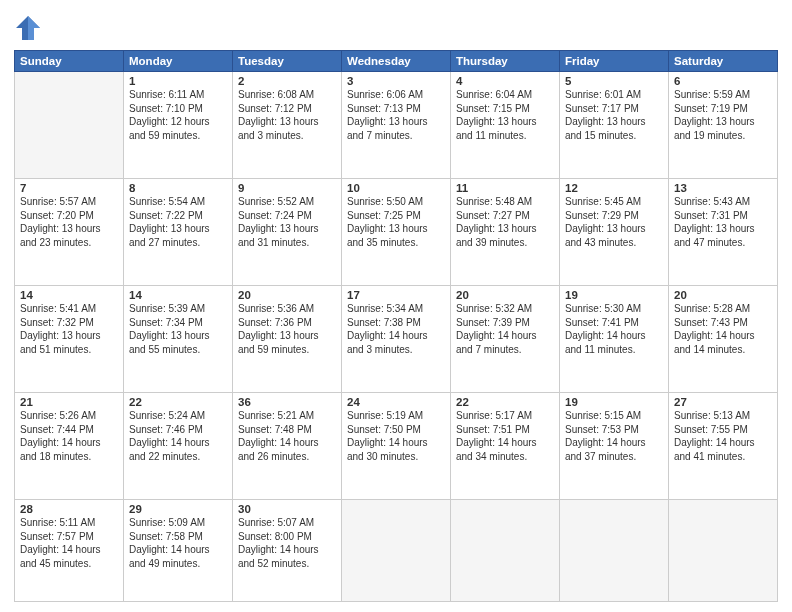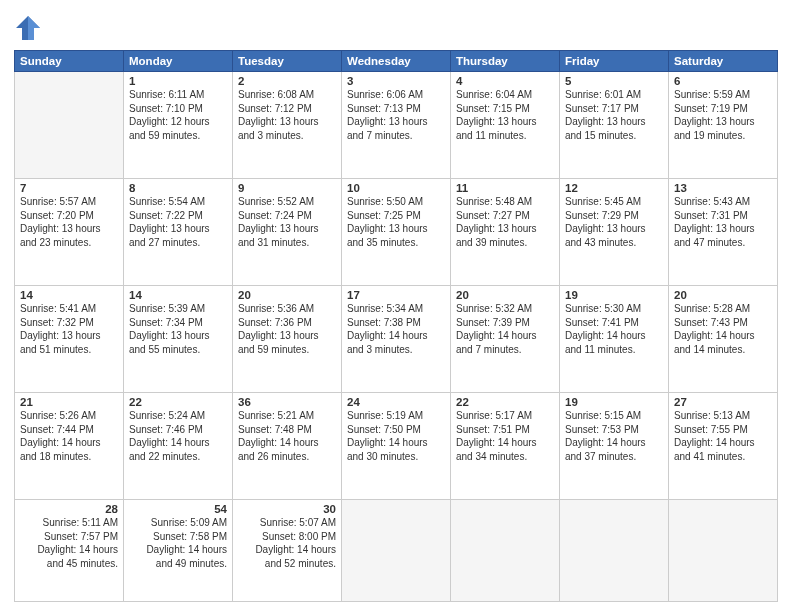--- a/index.html
+++ b/index.html
@@ -98,21 +98,20 @@
     .cell-info {
       font-size: 10px;
       color: #333;
       line-height: 1.35;
     }
     .week-row td {
       height: 78px;
     }
     .last-row td {
       height: 70px;
-      text-align: right;
     }
   </style>
 </head>
 <body>
 
 <div class="page">
   <div class="header">
     <div class="logo">
       <svg class="logo-icon" viewBox="0 0 28 28">
         <polygon points="14,2 26,14 20,14 20,26 8,26 8,14 2,14" fill="#3b6db3"></polygon>
@@ -258,21 +257,21 @@
             <span class="cell-day-num">27</span>
             <div class="cell-info">Sunrise: 5:13 AM<br>Sunset: 7:55 PM<br>Daylight: 14 hours<br>and 41 minutes.</div>
           </td>
         </tr>
         <tr class="last-row">
           <td>
             <span class="cell-day-num">28</span>
             <div class="cell-info">Sunrise: 5:11 AM<br>Sunset: 7:57 PM<br>Daylight: 14 hours<br>and 45 minutes.</div>
           </td>
           <td>
-            <span class="cell-day-num">54</span>
+            <span class="cell-day-num">29</span>
             <div class="cell-info">Sunrise: 5:09 AM<br>Sunset: 7:58 PM<br>Daylight: 14 hours<br>and 49 minutes.</div>
           </td>
           <td>
             <span class="cell-day-num">30</span>
             <div class="cell-info">Sunrise: 5:07 AM<br>Sunset: 8:00 PM<br>Daylight: 14 hours<br>and 52 minutes.</div>
           </td>
           <td class="cell-empty"></td>
           <td class="cell-empty"></td>
           <td class="cell-empty"></td>
           <td class="cell-empty"></td>

